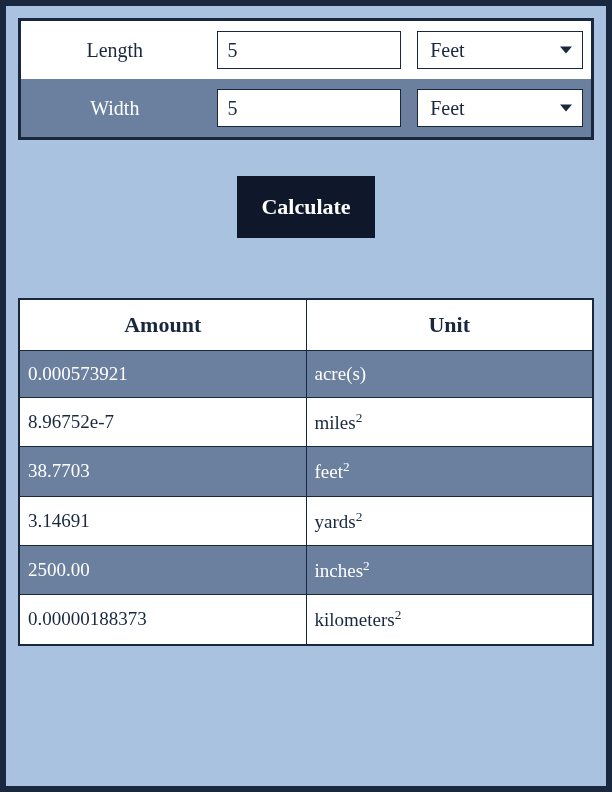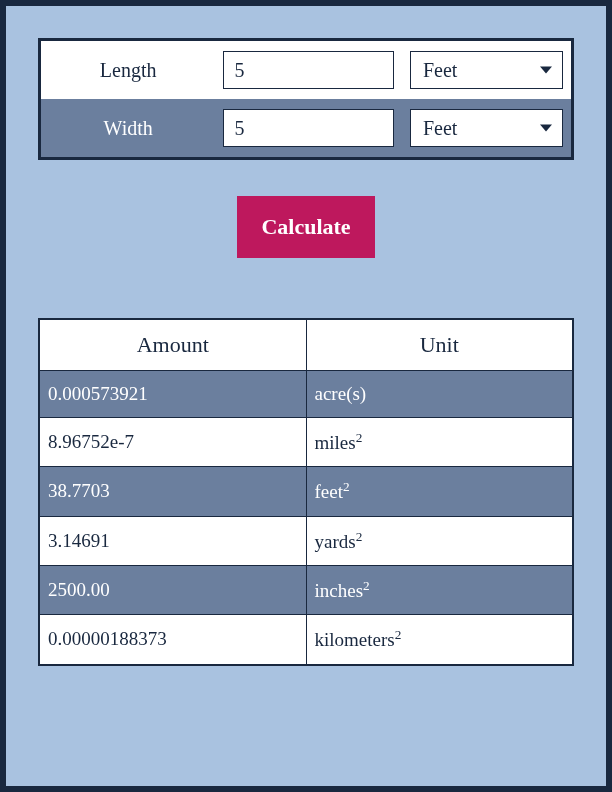--- a/index.html
+++ b/index.html
@@ -7,21 +7,21 @@
     margin: 0;
     padding: 0;
     font-family: Georgia, 'Times New Roman', serif;
     background: #fff;
   }
   .outer {
     width: 612px;
     height: 792px;
     background: #a9c2e0;
     border: 6px solid #19283f;
-    padding: 32px;
+    padding: 12px;
   }
   .input-table {
     width: 100%;
     border-collapse: collapse;
     border: 3px solid #19283f;
   }
   .input-table td {
     padding: 10px 8px;
     vertical-align: middle;
   }
@@ -68,39 +68,39 @@
     border-left: 6px solid transparent;
     border-right: 6px solid transparent;
     border-top: 7px solid #19283f;
   }
   .calc-row {
     text-align: center;
     margin: 36px 0 60px 0;
   }
   .calc-btn {
     display: inline-block;
-    background: #be185d;
+    background: #0f172a;
     color: #fff;
     font-family: Georgia, serif;
     font-weight: bold;
     font-size: 22px;
     padding: 18px 24px;
     border: none;
     cursor: pointer;
   }
   .results-table {
     width: 100%;
     border-collapse: collapse;
     border: 2px solid #19283f;
   }
   .results-table th {
     background: #fff;
     color: #19283f;
     font-size: 22px;
-    font-weight: normal;
+    font-weight: bold;
     padding: 12px 8px;
     border: 1px solid #19283f;
     width: 50%;
     text-align: center;
   }
   .results-table td {
     border: 1px solid #19283f;
     text-align: left;
     font-size: 19px;
     padding: 12px 8px;

